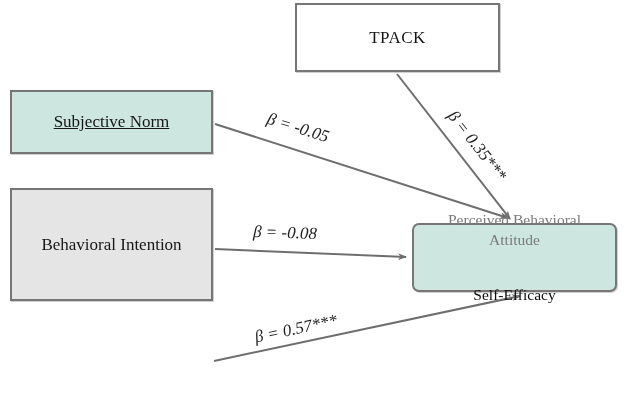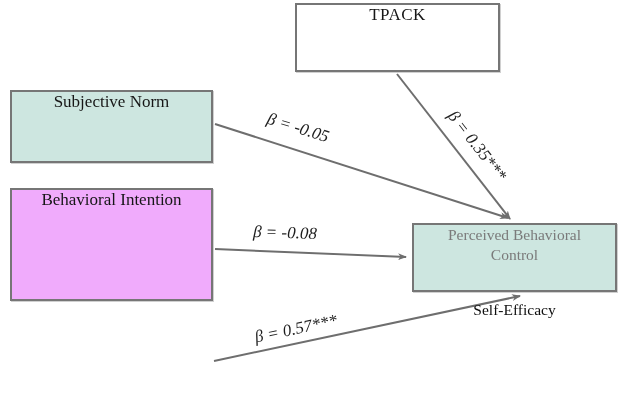--- a/index.html
+++ b/index.html
@@ -23,39 +23,40 @@
     height: 413px;
     pointer-events: none;
   }
   .node {
     position: absolute;
     box-sizing: border-box;
     border: 2px solid #767676;
     display: flex;
     flex-direction: column;
     align-items: center;
+    justify-content: center;
     text-align: center;
     font-size: 17px;
     color: #161616;
     box-shadow: 1px 1px 0 rgba(120,120,120,0.35);
   }
   .fill-white  { background: #ffffff; }
   .fill-light  { background: #cde6e0; }
-  .fill-medium { background: #f0abfc; }
+  .fill-medium { background: #e5e5e5; }
 
   .node-tpack {
     left: 295px; top: 3px; width: 205px; height: 69px;
     letter-spacing: 0.5px;
   }
-  .node-sn  { left: 10px; top: 90px;  width: 203px; height: 73px; }
+  .node-sn  { left: 10px; top: 90px;  width: 203px; height: 64px; text-decoration: underline; }
   .node-bi  { left: 10px; top: 188px; width: 203px; height: 113px; }
   .node-att { left: 8px;  top: 333px; width: 204px; height: 73px; }
   .node-pbc {
     left: 412px; top: 223px; width: 205px; height: 69px;
-    font-size: 15.5px; line-height: 20px;
+    font-size: 15.5px; line-height: 20px; border-radius: 7px;
   }
   .muted-line { color: #7a7a7a; }
   .dark-line  { color: #0f0f0f; margin-top: 35px; }
 
   .edge-label {
     position: absolute;
     font-style: italic;
     font-size: 17px;
     color: #1c1c1c;
     white-space: nowrap;
@@ -92,21 +93,21 @@
     <span>Subjective Norm</span>
   </div>
 
   <div class="node fill-medium node-bi">
     <span>Behavioral Intention</span>
   </div>
 
 
   <div class="node fill-light node-pbc">
     <span class="muted-line">Perceived Behavioral</span>
-    <span class="muted-line">Control</span>
+    <span class="muted-line">Attitude</span>
     <span class="dark-line">Self-Efficacy</span>
   </div>
 
   <div class="edge-label label-sn">β = -0.05</div>
   <div class="edge-label label-bi">β = -0.08</div>
   <div class="edge-label label-tp">β = 0.35***</div>
   <div class="edge-label label-att">β = 0.57***</div>
 
 </div>
 

